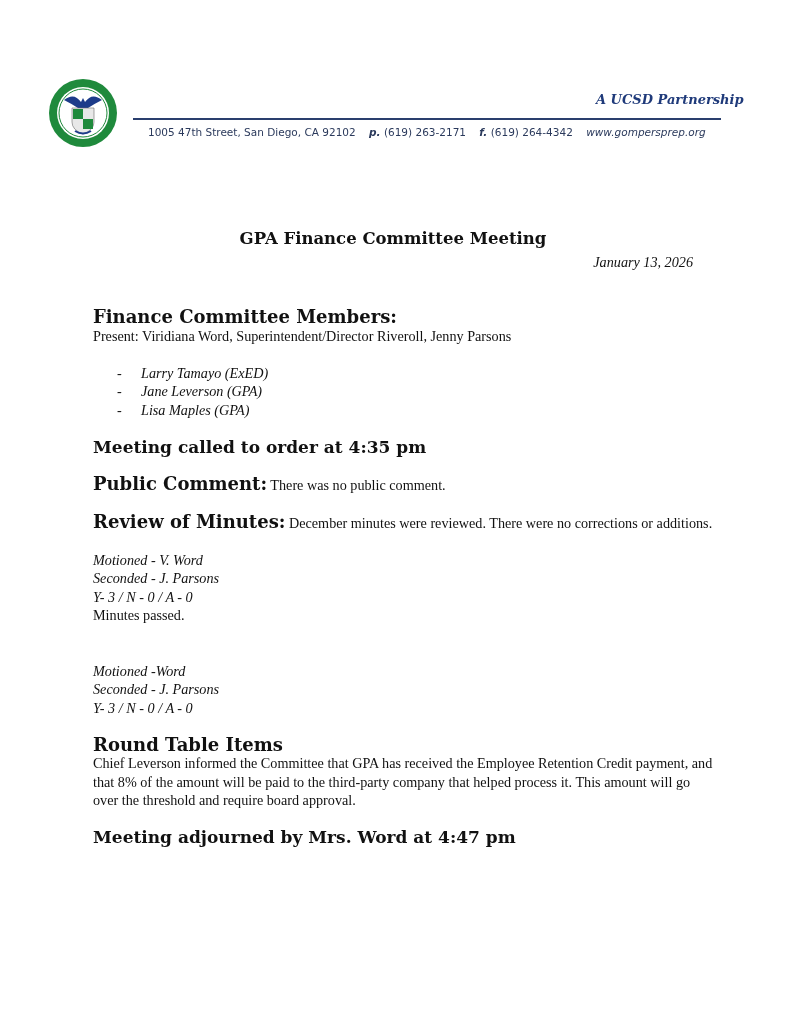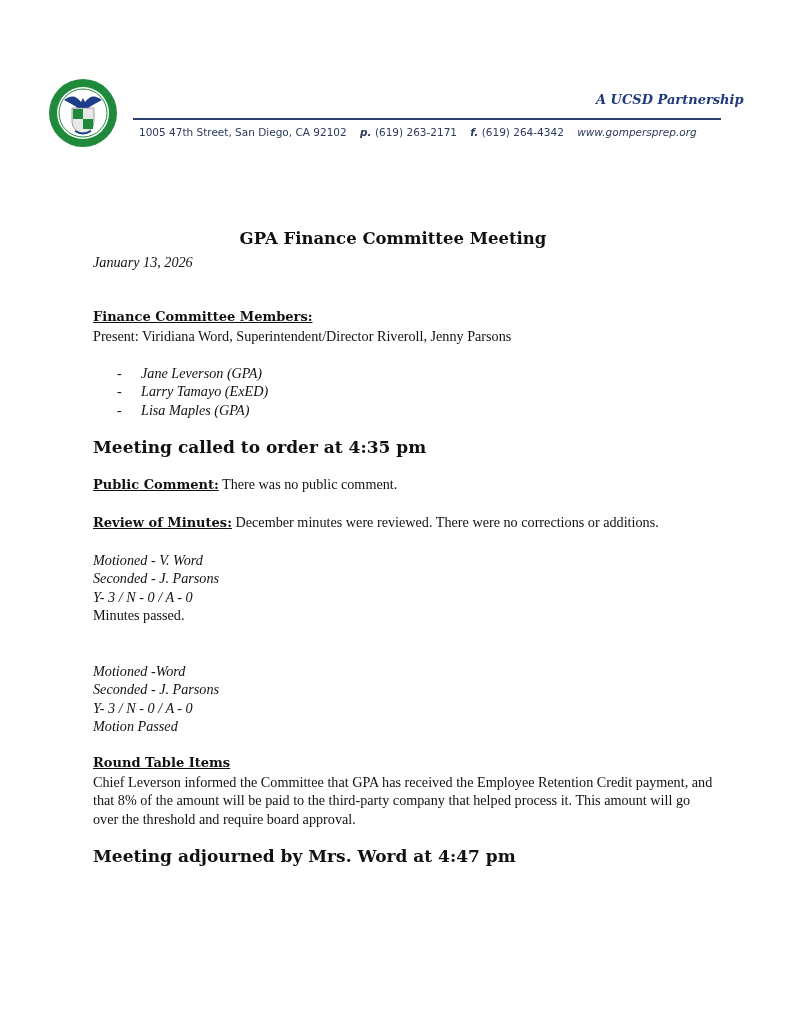--- a/index.html
+++ b/index.html
@@ -13,32 +13,32 @@
     font-family: "DejaVu Serif", serif; font-weight: bold;
     font-size: 22px; color: #1f3a7a; letter-spacing: 0.3px; white-space: nowrap;
   }
   .partnership {
     position: absolute; left: 587px; top: 92px;
     font-family: "DejaVu Serif", serif; font-weight: bold; font-style: italic;
     font-size: 13px; color: #1f3a7a; white-space: nowrap; margin-left: 9px;
   }
   .rule { position: absolute; left: 133px; top: 118px; width: 588px; height: 2px; background: #2a3f6e; }
   .contact {
-    position: absolute; left: 139px; top: 126px;
+    position: absolute; left: 148px; top: 126px;
     font-family: "DejaVu Sans", sans-serif; font-size: 10.5px; color: #2b3a5c; white-space: nowrap;
   }
   .contact .lbl { font-style: italic; font-weight: bold; margin-left: 10px; }
   .contact .web { font-style: italic; margin-left: 10px; }
 
   
   .doc { position: absolute; left: 93px; top: 188px; width: 620px;
          font-family: "Liberation Serif", serif; font-size: 14.2px; color: #111; line-height: 18.5px; margin-top: 42px; }
   .title { text-align: center; font-family: "DejaVu Serif", serif; font-weight: bold; font-size: 16.5px; margin-bottom: 4px; width: 600px; }
-  .sub { text-align: left; font-style: italic; width: 600px; }
-  .h { font-family: "DejaVu Serif", serif; font-weight: bold; text-decoration: underline; font-size: 13px; }
+  .sub { text-align: right; font-style: italic; width: 600px; }
+  .h { font-family: "DejaVu Serif", serif; font-weight: bold; font-size: 18px; }
   .hb { font-family: "DejaVu Serif", serif; font-weight: bold; font-size: 17px; }
   .gap { height: 18.5px; }
   .it { font-style: italic; }
   ul.visitors { list-style: none; margin: 0; padding: 0 0 0 24px; }
   ul.visitors li { font-style: italic; }
   ul.visitors li .dash { display: inline-block; width: 24px; font-style: normal; }
 </style>
 </head>
 <body>
 
@@ -72,22 +72,22 @@
 
     <div class="gap"></div>
       <div class="gap"></div>
 
     <div class="h">Finance Committee Members:</div>
     <div>Present: Viridiana Word, Superintendent/Director Riveroll, Jenny Parsons</div>
 
     <div class="gap"></div>
 
     <ul class="visitors">
+      <li><span class="dash">-</span><span>Larry Tamayo (ExED)</span></li>
       <li><span class="dash">-</span><span>Jane Leverson (GPA)</span></li>
-      <li><span class="dash">-</span><span>Larry Tamayo (ExED)</span></li>
       <li><span class="dash">-</span><span>Lisa Maples (GPA)</span></li>
     </ul>
 
     <div class="gap"></div>
 
     <div class="hb">Meeting called to order at 4:35 pm</div>
 
     <div class="gap"></div>
 
     <div>
@@ -104,21 +104,20 @@
     <div class="it">Seconded -  J. Parsons</div>
     <div class="it">Y- 3 / N - 0 / A - 0</div>
     <div>Minutes passed.</div>
 
     <div class="gap"></div>
 
     <div class="gap"></div>
     <div class="it">Motioned -Word</div>
     <div class="it">Seconded - J. Parsons</div>
     <div class="it">Y- 3 / N - 0 / A - 0</div>
-    <div class="it">Motion Passed</div>
 
     <div class="gap"></div>
 
     <div class="h">Round Table Items</div>
     <div>Chief Leverson informed the Committee that GPA has received the Employee Retention Credit payment, and that 8% of the amount will be paid to the third-party company that helped process it. This amount will go over the threshold and require board approval.</div>
 
     <div class="gap"></div>
 
     <div class="hb">Meeting adjourned by Mrs. Word at 4:47 pm</div>
   </div>

